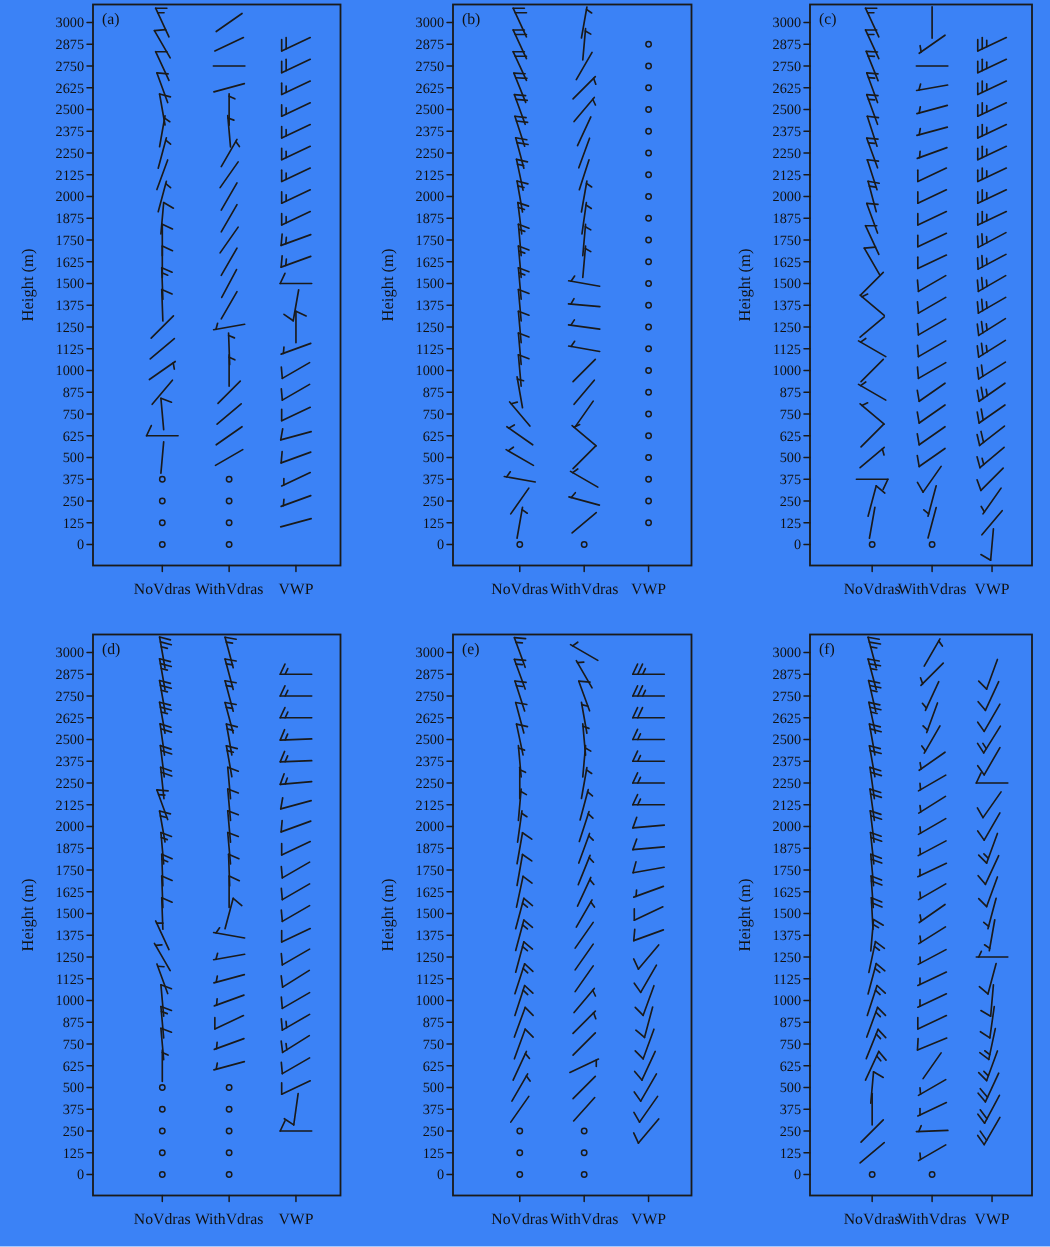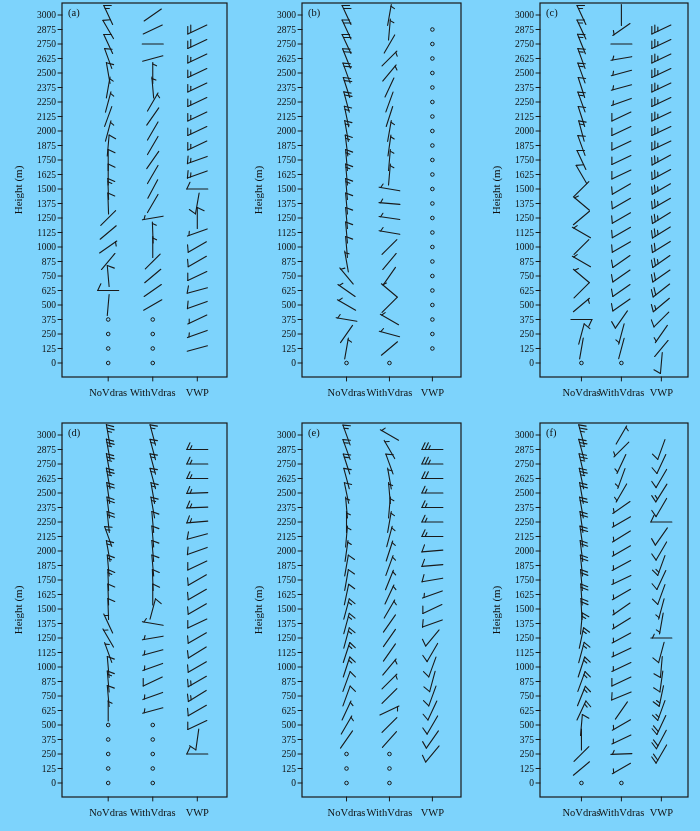--- a/index.html
+++ b/index.html
@@ -1,16 +1,16 @@
 <!DOCTYPE html>
 <html><head>
 <meta charset="utf-8">
 <style>
   html,body{margin:0;padding:0;background:#ffffff;}
-  #page{position:relative;width:700px;height:831px;background:#7dd3fc;overflow:hidden;
+  #page{position:relative;width:700px;height:831px;background:#3b82f6;overflow:hidden;
         font-family:"Liberation Serif", serif;}
   svg{position:absolute;left:0;top:0;}
   text{fill:#111111;}
 </style>
 </head>
 <body>
 
 <div id="page">
   <svg id="fig-svg" width="700" height="831" viewBox="0 0 700 831">
       <g>

